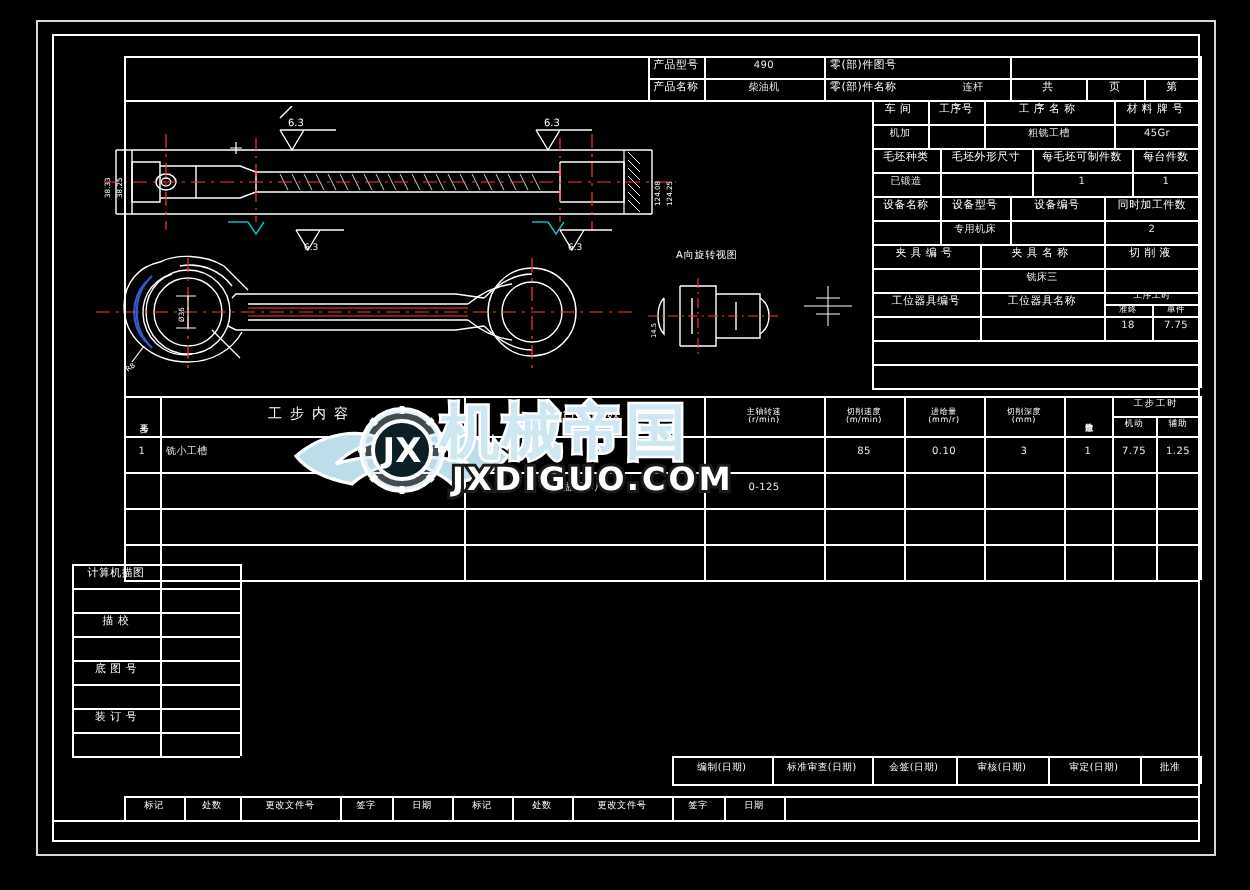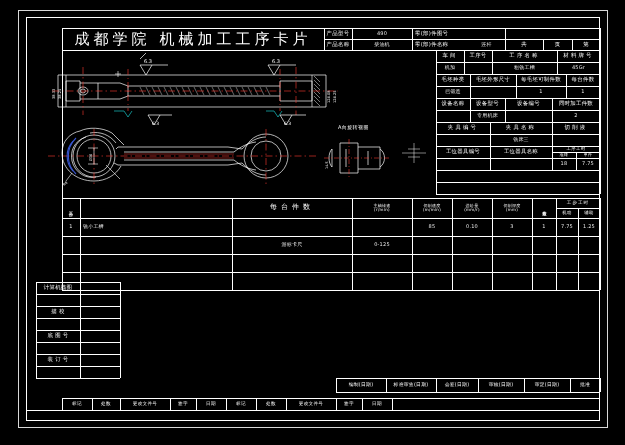--- a/index.html
+++ b/index.html
@@ -75,21 +75,20 @@
 <body>
 
 <div id="stage">
 
   <div class="border-outer"></div>
   <div class="border-inner"></div>
 
   <div class="v" style="left:62px; top:28px; height:22px;"></div>
   <div class="h" style="left:62px; top:28px; width:262px;"></div>
   <div class="h" style="left:62px; top:50px; width:262px;"></div>
-  <div class="maintitle">成都学院 机械加工工序卡片</div>
 
   <div class="h" style="left:324px; top:28px; width:276px;"></div>
   <div class="h" style="left:324px; top:39px; width:276px;"></div>
   <div class="h" style="left:324px; top:50px; width:276px;"></div>
 
   <div class="v" style="left:324px; top:28px; height:22px;"></div>
   <div class="v" style="left:352px; top:28px; height:22px;"></div>
   <div class="v" style="left:412px; top:28px; height:22px;"></div>
   <div class="v" style="left:505px; top:28px; height:22px;"></div>
   <div class="v" style="left:543px; top:39px; height:11px;"></div>
@@ -348,20 +347,21 @@
   <div class="v" style="left:352px; top:198px; height:92px;"></div>
   <div class="v" style="left:412px; top:198px; height:92px;"></div>
   <div class="v" style="left:452px; top:198px; height:92px;"></div>
   <div class="v" style="left:492px; top:198px; height:92px;"></div>
   <div class="v" style="left:532px; top:198px; height:92px;"></div>
   <div class="v" style="left:556px; top:198px; height:92px;"></div>
   <div class="v" style="left:578px; top:208px; height:82px;"></div>
   <div class="v" style="left:600px; top:198px; height:92px;"></div>
 
   <div class="cell two" style="left:62px; top:198px; width:18px; height:20px; font-size:4.4px; writing-mode:vertical-rl; text-orientation:upright;">工步号</div>
+  <div class="cell" style="left:80px; top:198px; width:152px; height:20px; font-size:7px; letter-spacing:4px;">工步内容</div>
   <div class="cell" style="left:232px; top:198px; width:120px; height:20px; font-size:7px; letter-spacing:4px;">每台件数</div>
   <div class="cell" style="left:352px; top:198px; width:60px; height:20px; font-size:4px; white-space:pre-line;">主轴转速
 (r/min)</div>
   <div class="cell" style="left:412px; top:198px; width:40px; height:20px; font-size:4px; white-space:pre-line;">切削速度
 (m/min)</div>
   <div class="cell" style="left:452px; top:198px; width:40px; height:20px; font-size:4px; white-space:pre-line;">进给量
 (mm/r)</div>
   <div class="cell" style="left:492px; top:198px; width:40px; height:20px; font-size:4px; white-space:pre-line;">切削深度
 (mm)</div>
   <div class="cell" style="left:532px; top:198px; width:24px; height:20px; font-size:4px; writing-mode:vertical-rl; text-orientation:upright; letter-spacing:0;">进给次数</div>
@@ -442,14 +442,35 @@
   <div class="cell" style="left:92px; top:398px; width:28px; height:12px; font-size:4.6px;">处数</div>
   <div class="cell" style="left:120px; top:398px; width:50px; height:12px; font-size:4.6px;">更改文件号</div>
   <div class="cell" style="left:170px; top:398px; width:26px; height:12px; font-size:4.6px;">签字</div>
   <div class="cell" style="left:196px; top:398px; width:30px; height:12px; font-size:4.6px;">日期</div>
   <div class="cell" style="left:226px; top:398px; width:30px; height:12px; font-size:4.6px;">标记</div>
   <div class="cell" style="left:256px; top:398px; width:30px; height:12px; font-size:4.6px;">处数</div>
   <div class="cell" style="left:286px; top:398px; width:50px; height:12px; font-size:4.6px;">更改文件号</div>
   <div class="cell" style="left:336px; top:398px; width:26px; height:12px; font-size:4.6px;">签字</div>
   <div class="cell" style="left:362px; top:398px; width:30px; height:12px; font-size:4.6px;">日期</div>
 
+  <div id="wm">
+    <svg class="gear" width="110" height="54" viewBox="0 0 110 54">
+      <g fill="#bcdde9" stroke="#ffffff" stroke-width="1.6">
+        <path d="M2,30 C16,18 34,16 46,22 C36,24 28,28 22,34 C34,30 44,30 52,32 C42,36 34,40 30,44 C20,42 8,38 2,30 Z"></path>
+        <path d="M108,30 C94,18 76,16 64,22 C74,24 82,28 88,34 C76,30 66,30 58,32 C68,36 76,40 80,44 C90,42 102,38 108,30 Z"></path>
+      </g>
+      <g transform="translate(55,27)">
+        <circle r="20" fill="none" stroke="#ffffff" stroke-width="3"></circle>
+        <circle r="20" fill="#bcdde9" opacity="0.35"></circle>
+        <circle r="14.5" fill="#0d1f26" stroke="#ffffff" stroke-width="2"></circle>
+        <g stroke="#ffffff" stroke-width="2.4">
+          <path d="M0,-22 L0,-18 M0,22 L0,18 M-22,0 L-18,0 M22,0 L18,0
+                   M-15.5,-15.5 L-12.7,-12.7 M15.5,-15.5 L12.7,-12.7
+                   M-15.5,15.5 L-12.7,12.7 M15.5,15.5 L12.7,12.7"></path>
+        </g>
+        <text y="6" text-anchor="middle" font-size="17" font-weight="bold" fill="#ffffff" font-family="DejaVu Sans, sans-serif">JX</text>
+      </g>
+    </svg>
+    <div class="wm-main">机械帝国</div>
+    <div class="wm-sub">JXDIGUO.COM</div>
+  </div>
 
 </div>
 
 </body></html>

